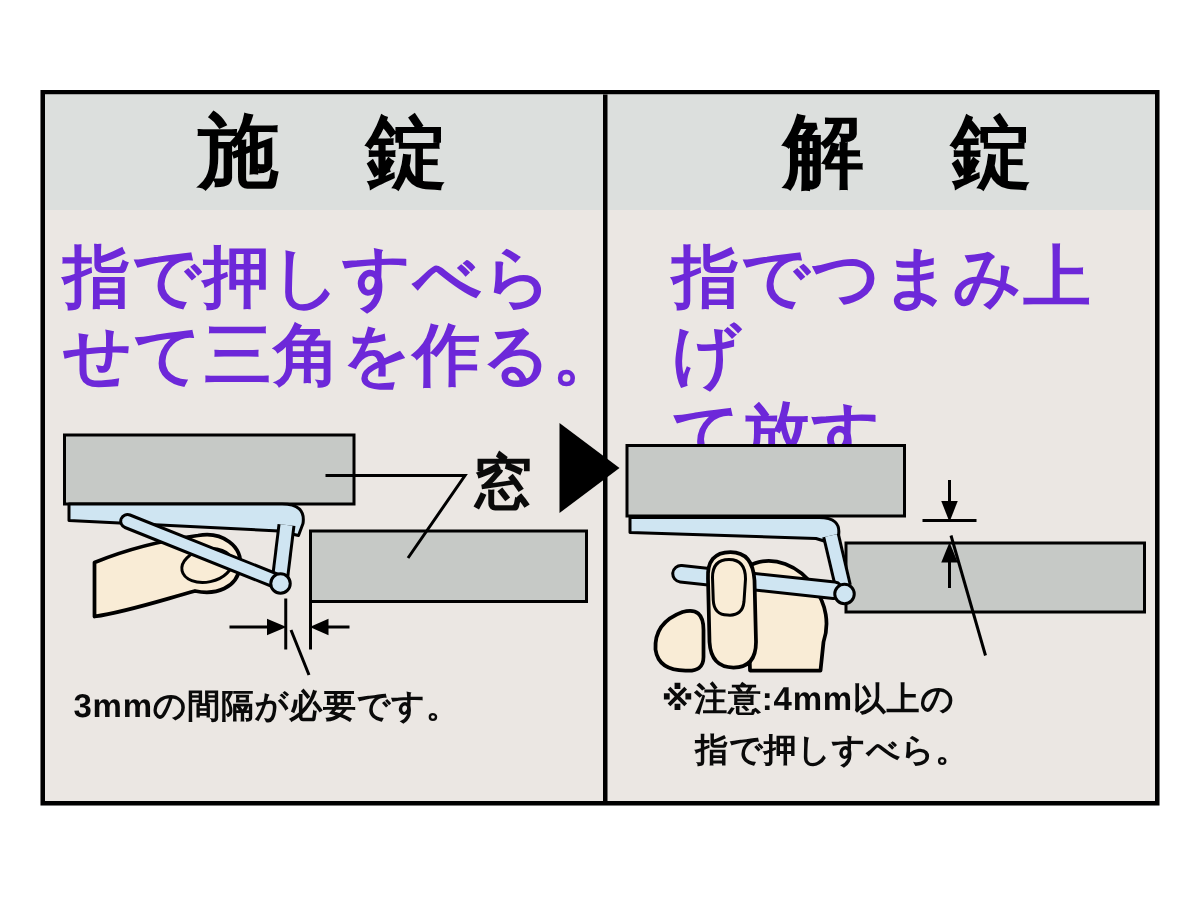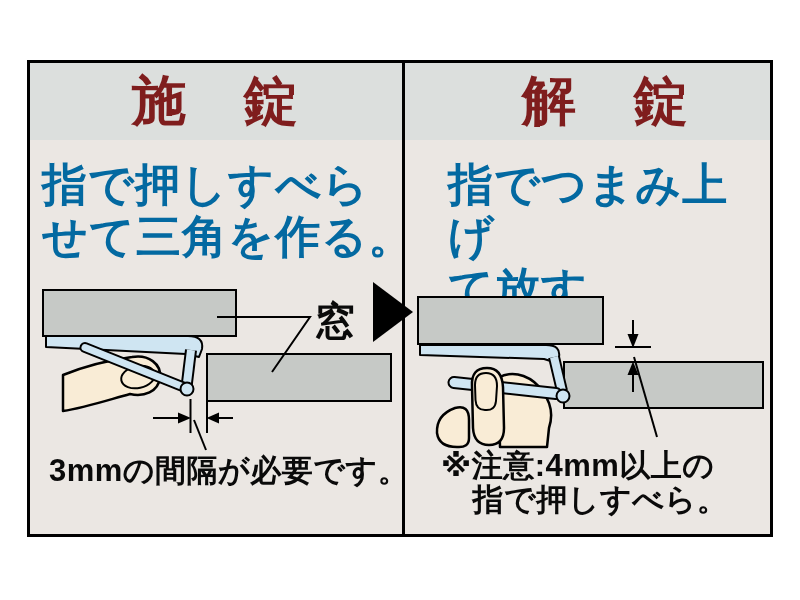--- a/index.html
+++ b/index.html
@@ -10,38 +10,38 @@
   }
   .frame{
     position:absolute;left:27px;top:60px;width:740px;height:471px;
     border:3px solid #000;background:#ebe7e3;z-index:1;
   }
   .header-band{
     position:absolute;left:0;top:0;width:100%;height:77px;background:#dcdfdd;
   }
   .header-cell{
     position:absolute;top:0;height:77px;display:flex;align-items:center;justify-content:center;
-    font-size:54px;font-weight:bold;letter-spacing:2px;color:#7f1d1d;
+    font-size:54px;font-weight:bold;letter-spacing:2px;color:#000000;
   }
   .header-left{left:0;width:372px;}
   .header-right{left:357px;width:438px;}
   .divider{
     position:absolute;left:372px;top:0;width:3px;height:100%;background:#000;
   }
   .instruction{
     position:absolute;white-space:pre-line;font-size:45px;line-height:52px;
-    font-weight:bold;letter-spacing:1px;color:#0369a1;
+    font-weight:bold;letter-spacing:1px;color:#6d28d9;
   }
   .instr-left{left:12px;top:96px;}
   .instr-right{left:386px;top:96px;margin-left:32px;}
   .window-label{
     position:absolute;left:285px;top:231px;font-size:40px;font-weight:bold;
   }
   .note{
-    position:absolute;font-size:31px;font-weight:bold;white-space:pre-line;
+    position:absolute;font-size:22px;font-weight:bold;white-space:pre-line;
     line-height:34px;letter-spacing:0.5px;
   }
   .note-left{left:19px;top:391px;}
   .note-right{left:411px;top:386px;}
   svg.art{position:absolute;left:0;top:0;z-index:5;pointer-events:none;}
 </style>
 </head>
 <body>
 
 <div class="frame">

